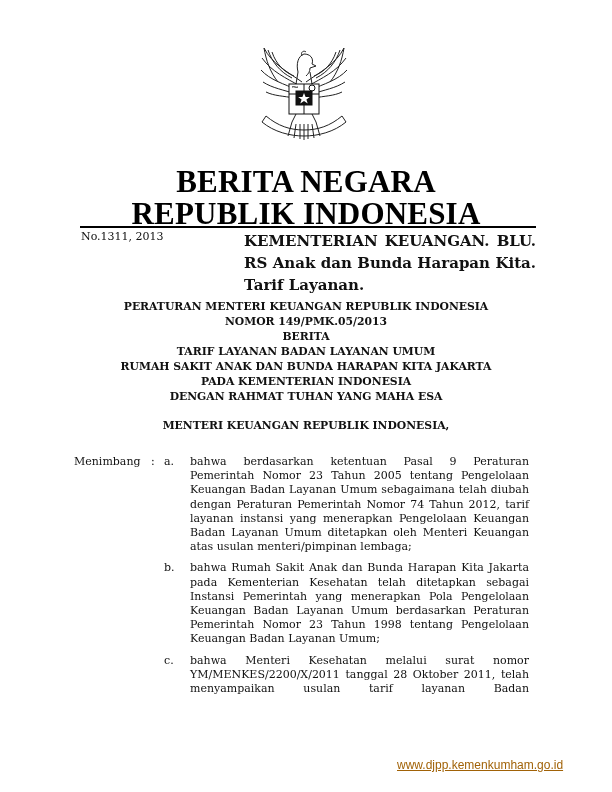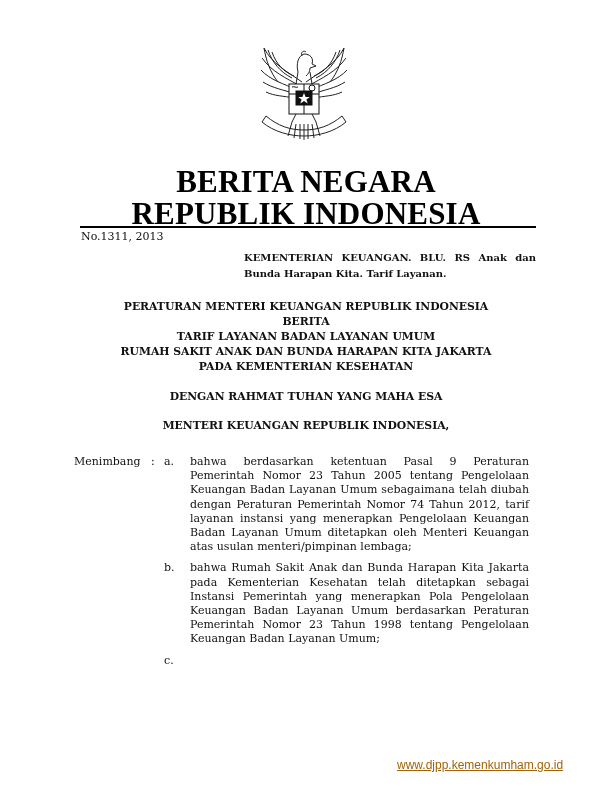--- a/index.html
+++ b/index.html
@@ -6,22 +6,22 @@
   body { width: 612px; height: 792px; position: relative; overflow: hidden;
          font-family: "DejaVu Serif", "Liberation Serif", serif; color: #111; }
   .emblem { position: absolute; left: 258px; top: 42px; width: 92px; height: 104px; }
   .title { position: absolute; left: 0; width: 612px; text-align: center;
            font-family: "Liberation Serif", serif; font-weight: bold; color: #000;
            font-size: 31px; line-height: 34px; letter-spacing: 0.2px; }
   .title.l1 { top: 165px; }
   .title.l2 { top: 197px; }
   .rule { position: absolute; left: 80px; top: 226px; width: 456px; height: 2px; background: #000; }
   .hdr-no { position: absolute; left: 81px; top: 230px; font-size: 11px; font-weight: normal; line-height: 14px; }
-  .hdr-desc { position: absolute; left: 244px; top: 230px; width: 292px; font-size: 10px; font-weight: bold;
-              line-height: 16px; text-align: justify; margin-top: 20px; }
+  .hdr-desc { position: absolute; left: 244px; top: 230px; width: 292px; font-size: 15px; font-weight: bold;
+              line-height: 22px; text-align: justify; }
   .center-block { position: absolute; left: 0; width: 612px; text-align: center; font-size: 10.8px;
                   font-weight: bold; line-height: 15px; }
   .cb1 { top: 286px; margin-top: 13px; }
   .cb2 { top: 389px; }
   .cb2 .ln + .ln { margin-top: 14px; }
   .consider { position: absolute; left: 74px; top: 455px; width: 455px; font-size: 11px; font-weight: normal;
               line-height: 14.2px; }
   .consider .label { position: absolute; left: 0; top: 0; }
   .consider .colon { position: absolute; left: 77px; top: 0; }
   .item { position: relative; padding-left: 116px; margin-bottom: 7px; }
@@ -77,40 +77,42 @@
 
 <div class="title l1">BERITA NEGARA</div>
 <div class="title l2">REPUBLIK INDONESIA</div>
 <div class="rule"></div>
 
 <div class="hdr-no">No.1311, 2013</div>
 <div class="hdr-desc">KEMENTERIAN KEUANGAN. BLU. RS Anak dan Bunda Harapan Kita. Tarif Layanan.</div>
 
 <div class="center-block cb1">
   <div class="ln">PERATURAN MENTERI KEUANGAN REPUBLIK INDONESIA</div>
+  <div class="ln">NOMOR 149/PMK.05/2013</div>
   <div class="ln">BERITA</div>
   <div class="ln">TARIF LAYANAN BADAN LAYANAN UMUM</div>
   <div class="ln">RUMAH SAKIT ANAK DAN BUNDA HARAPAN KITA JAKARTA</div>
-  <div class="ln">PADA KEMENTERIAN KESEHATAN</div>
+  <div class="ln">PADA KEMENTERIAN INDONESIA</div>
 </div>
 
 <div class="center-block cb2">
   <div class="ln">DENGAN RAHMAT TUHAN YANG MAHA ESA</div>
   <div class="ln">MENTERI KEUANGAN REPUBLIK INDONESIA,</div>
 </div>
 
 <div class="consider">
   <span class="label">Menimbang</span>
   <span class="colon">:</span>
   <div class="item">
     <span class="marker">a.</span>
     <div class="text">bahwa berdasarkan ketentuan Pasal 9 Peraturan Pemerintah Nomor 23 Tahun 2005 tentang Pengelolaan Keuangan Badan Layanan Umum sebagaimana telah diubah dengan Peraturan Pemerintah Nomor 74 Tahun 2012, tarif layanan instansi yang menerapkan Pengelolaan Keuangan Badan Layanan Umum ditetapkan oleh Menteri Keuangan atas usulan menteri/pimpinan lembaga;</div>
   </div>
   <div class="item">
     <span class="marker">b.</span>
     <div class="text">bahwa Rumah Sakit Anak dan Bunda Harapan Kita Jakarta pada Kementerian Kesehatan telah ditetapkan sebagai Instansi Pemerintah yang menerapkan Pola Pengelolaan Keuangan Badan Layanan Umum berdasarkan Peraturan Pemerintah Nomor 23 Tahun 1998 tentang Pengelolaan Keuangan Badan Layanan Umum;</div>
   </div>
   <div class="item">
     <span class="marker">c.</span>
+    <div class="text" style="text-align-last: justify;">bahwa Menteri Kesehatan melalui surat nomor YM/MENKES/2200/X/2011 tanggal 28 Oktober 2011, telah menyampaikan usulan tarif layanan Badan</div>
   </div>
 </div>
 
 <a class="footer-url">www.djpp.kemenkumham.go.id</a>
 
 </body></html>

